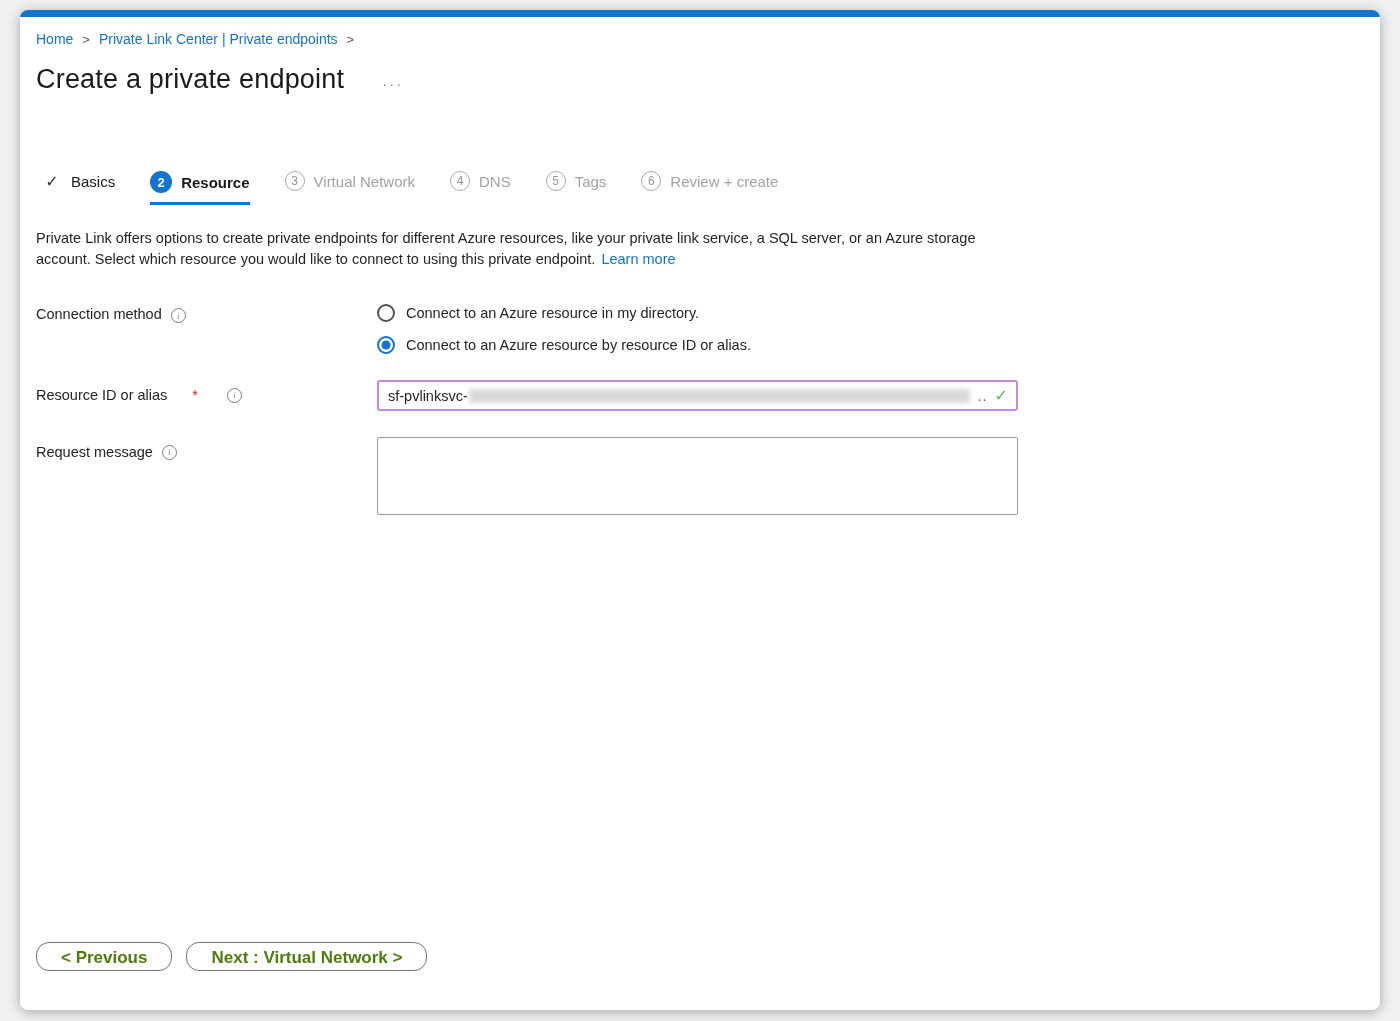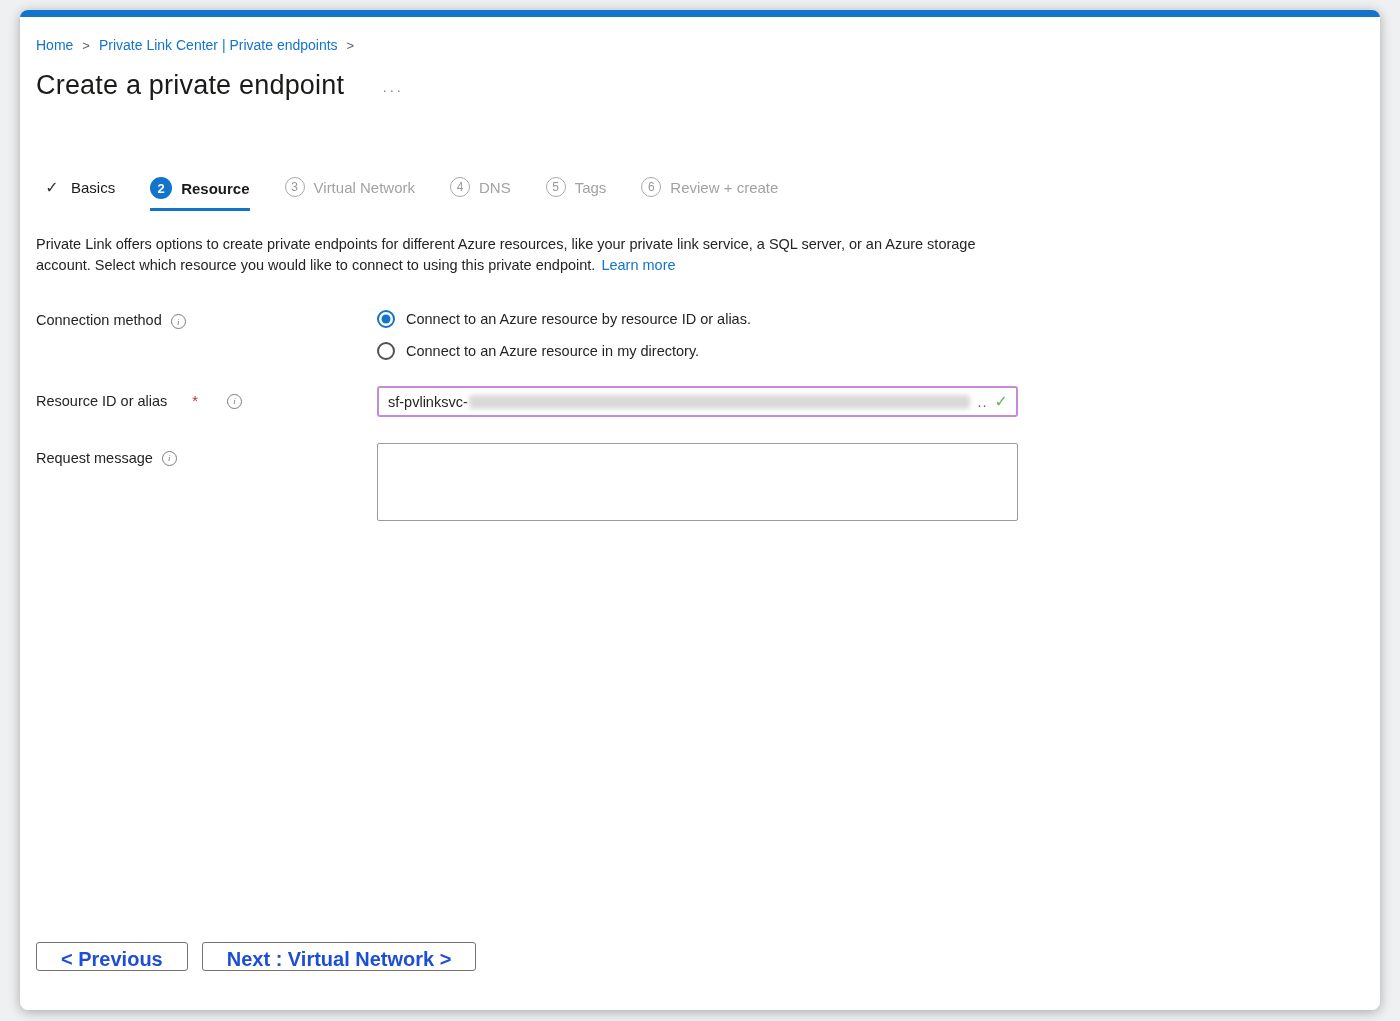--- a/index.html
+++ b/index.html
@@ -15,21 +15,21 @@
     left: 20px; top: 10px; right: 20px; bottom: 11px;
     background: #ffffff;
     border-radius: 8px;
     box-shadow: 0 2px 12px rgba(0,0,0,0.30);
     overflow: hidden;
   }
   .topbar { height: 7px; background: #1374cc; }
   .content { padding: 14px 16px 0 16px; position: relative; height: calc(100% - 7px); }
 
   
-  .breadcrumb { font-size: 14px; display: flex; align-items: center; gap: 9px; margin-top: 6px; }
+  .breadcrumb { font-size: 14px; display: flex; align-items: center; gap: 9px; }
   .crumb-link { color: #1374cc; text-decoration: none; cursor: pointer; }
   .crumb-sep { color: #605e5c; font-size: 13px; }
 
   
   .title-row { margin-top: 17px; display: flex; align-items: center; gap: 38px; }
   .page-title { font-size: 27px; font-weight: 400; letter-spacing: 0.2px; color: #1b1a19; }
   .more-btn { color: #8a8886; font-size: 15px; letter-spacing: 2px; cursor: pointer; line-height: 1; padding-top: 8px; }
 
   
   .tabs { margin-top: 76px; display: flex; align-items: flex-start; gap: 35px; padding-left: 6px; }
@@ -88,23 +88,23 @@
     width: 641px; height: 78px;
     border: 1px solid #9d9b99; border-radius: 2px;
     font-family: "Liberation Sans", sans-serif; font-size: 14px;
     padding: 6px 8px; resize: none; color: #252423; background: #fff;
   }
   .row-msg { margin-bottom: 4px; }
 
   
   .footer { position: absolute; left: 16px; bottom: 39px; display: flex; gap: 14px; }
   .btn {
-    background: #ffffff; border: 1px solid #75736f; border-radius: 3px;
+    background: #ffffff; border: 1px solid #75736f; border-radius: 13px;
     font-family: "Liberation Sans", sans-serif;
-    font-size: 20px; font-weight: 700; color: #1d4ed8;
+    font-size: 17px; font-weight: 700; color: #4d7c0f;
     padding: 5px 24px; height: 29px; cursor: pointer; white-space: nowrap;
   }
 </style>
 </head>
 <body>
 
 <div class="card">
   <div class="topbar"></div>
   <div class="content">
 
@@ -151,26 +151,26 @@
 
     <div class="form">
 
       <div class="form-row">
         <div class="field-label">
           <span>Connection method</span>
           <span class="info-icon">i</span>
         </div>
         <div class="radio-group">
           <label class="radio-row">
+            <span class="radio"></span>
+            <span>Connect to an Azure resource in my directory.</span>
+          </label>
+          <label class="radio-row">
             <span class="radio selected"></span>
             <span>Connect to an Azure resource by resource ID or alias.</span>
-          </label>
-          <label class="radio-row">
-            <span class="radio"></span>
-            <span>Connect to an Azure resource in my directory.</span>
           </label>
         </div>
       </div>
 
       <div class="form-row row-mid">
         <div class="field-label">
           <span>Resource ID or alias</span>
           <span class="required">*</span>
           <span class="info-icon">i</span>
         </div>

